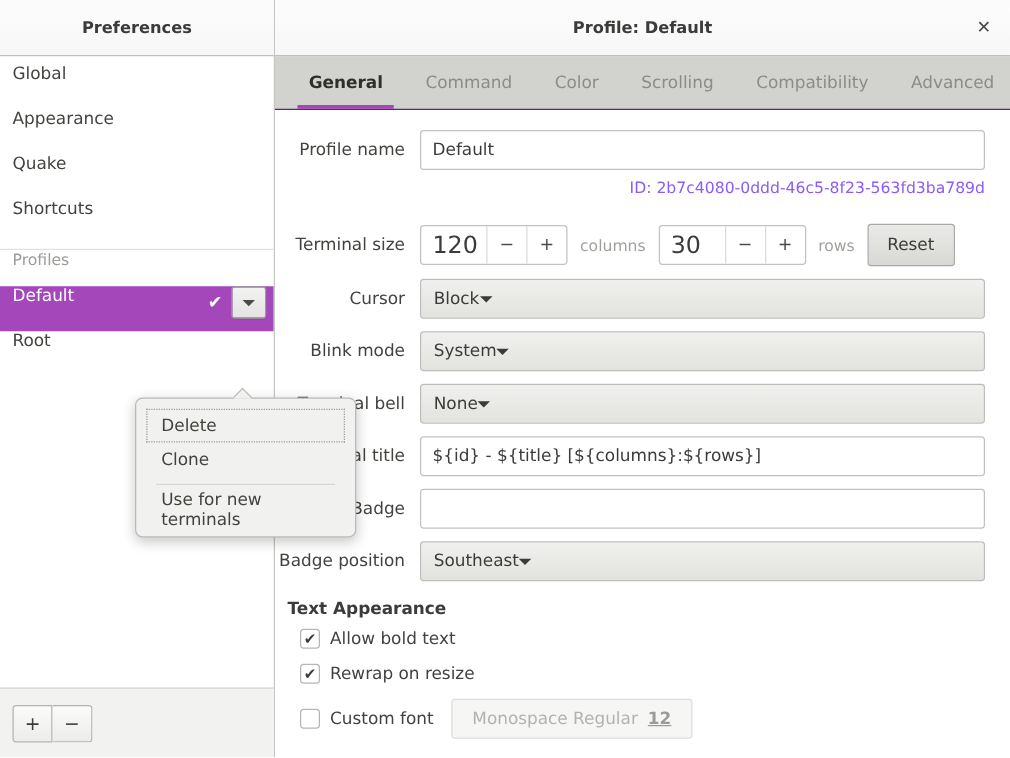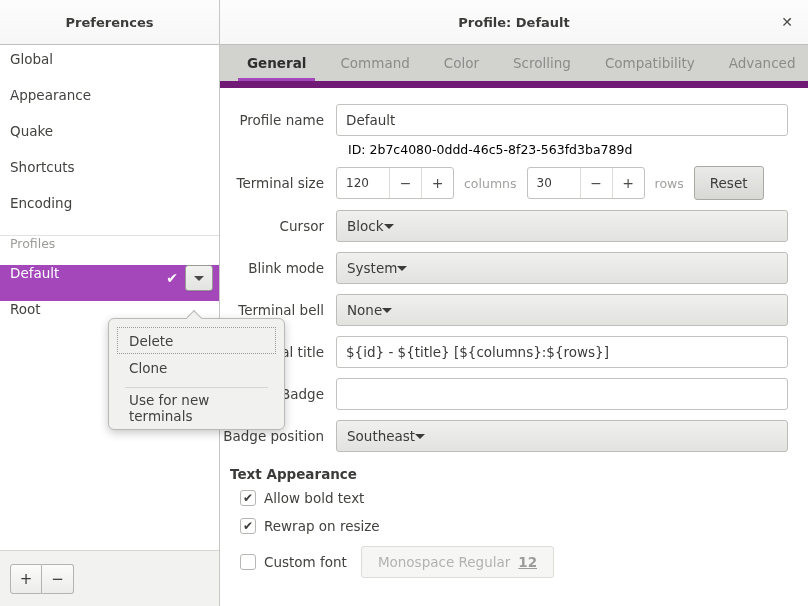--- a/index.html
+++ b/index.html
@@ -173,21 +173,21 @@
     font-weight: bold;
   }
   .tabbar {
     height: 43px;
     min-height: 43px;
     background: #d2d2cf;
     display: flex;
     align-items: stretch;
     padding-left: 10px;
     box-sizing: border-box;
-    border-bottom: 7px solid #701a75;
+    border-bottom: 1px solid #701a75;
   }
   .tab {
     padding: 0 17px;
     display: flex;
     align-items: center;
     justify-content: center;
     font-size: 13.5px;
     color: #8b8b88;
     position: relative;
     box-sizing: border-box;
@@ -230,39 +230,40 @@
     border-radius: 3px;
     background: #ffffff;
     display: flex;
     align-items: center;
     padding: 0 9px;
     font-size: 13.5px;
     color: #3b3b39;
     box-sizing: border-box;
   }
   .id-line {
-    margin: -4px 0 9px 128px;
+    margin: -4px 0 22px 128px;
     font-size: 12.5px;
-    color: #000000;
+    color: #8b5cf6;
+    text-align: right;
   }
   .spinner {
     display: flex;
     height: 32px;
     border: 1px solid #c2c2bf;
     border-radius: 3px;
     background: #ffffff;
     box-sizing: border-box;
     overflow: hidden;
   }
   .spin-value {
     width: 52px;
     display: flex;
     align-items: center;
     padding-left: 9px;
-    font-size: 12px;
+    font-size: 19px;
     color: #3b3b39;
     box-sizing: border-box;
   }
   .spin-btn {
     width: 32px;
     border-left: 1px solid #dcdcd9;
     display: flex;
     align-items: center;
     justify-content: center;
     font-size: 14px;
@@ -417,23 +418,20 @@
       </div>
       <div class="nav-item">
         <span>Appearance</span>
       </div>
       <div class="nav-item">
         <span>Quake</span>
       </div>
       <div class="nav-item">
         <span>Shortcuts</span>
       </div>
-      <div class="nav-item">
-        <span>Encoding</span>
-      </div>
 
       <div class="nav-item section-label">
         <span>Profiles</span>
       </div>
 
       <div class="nav-item profile-row selected">
         <span>Default</span>
         <span class="profile-right">
           <span class="check-glyph">✔</span>
           <span class="dropdown-btn">

